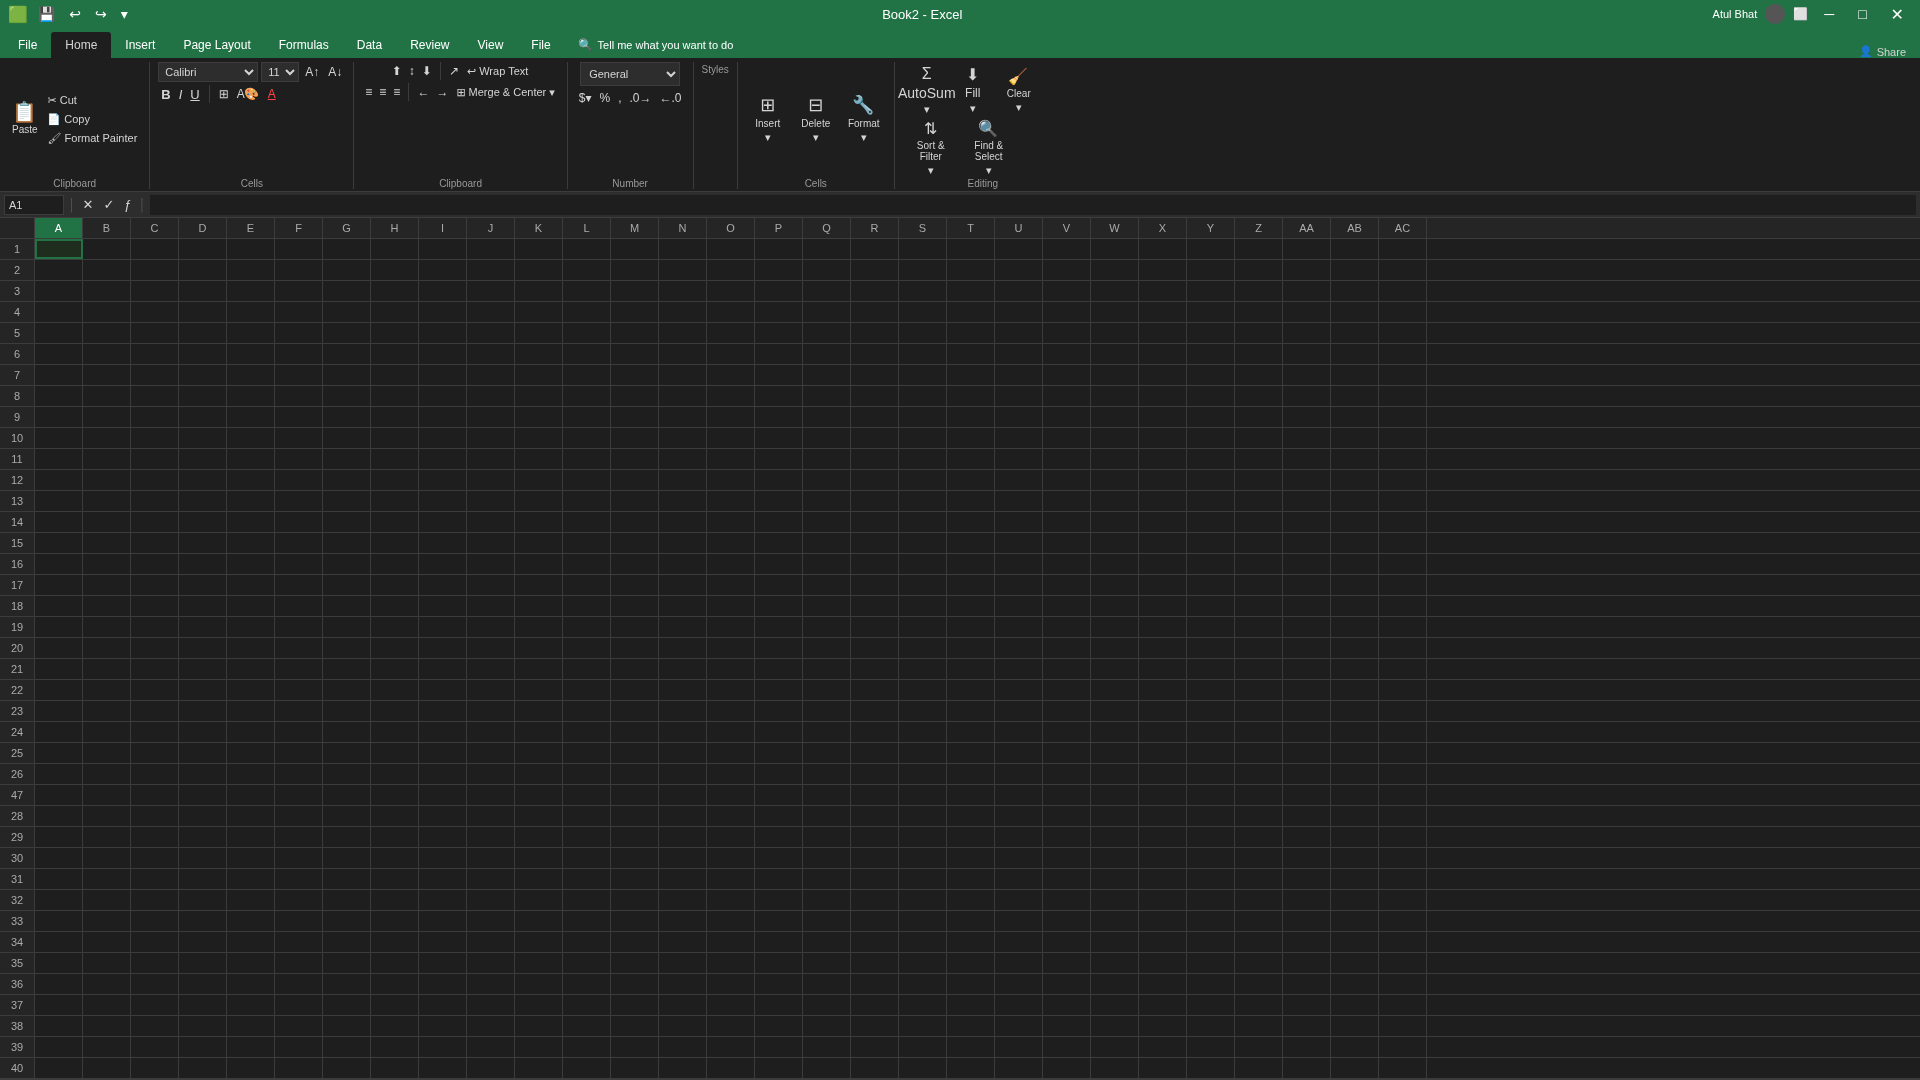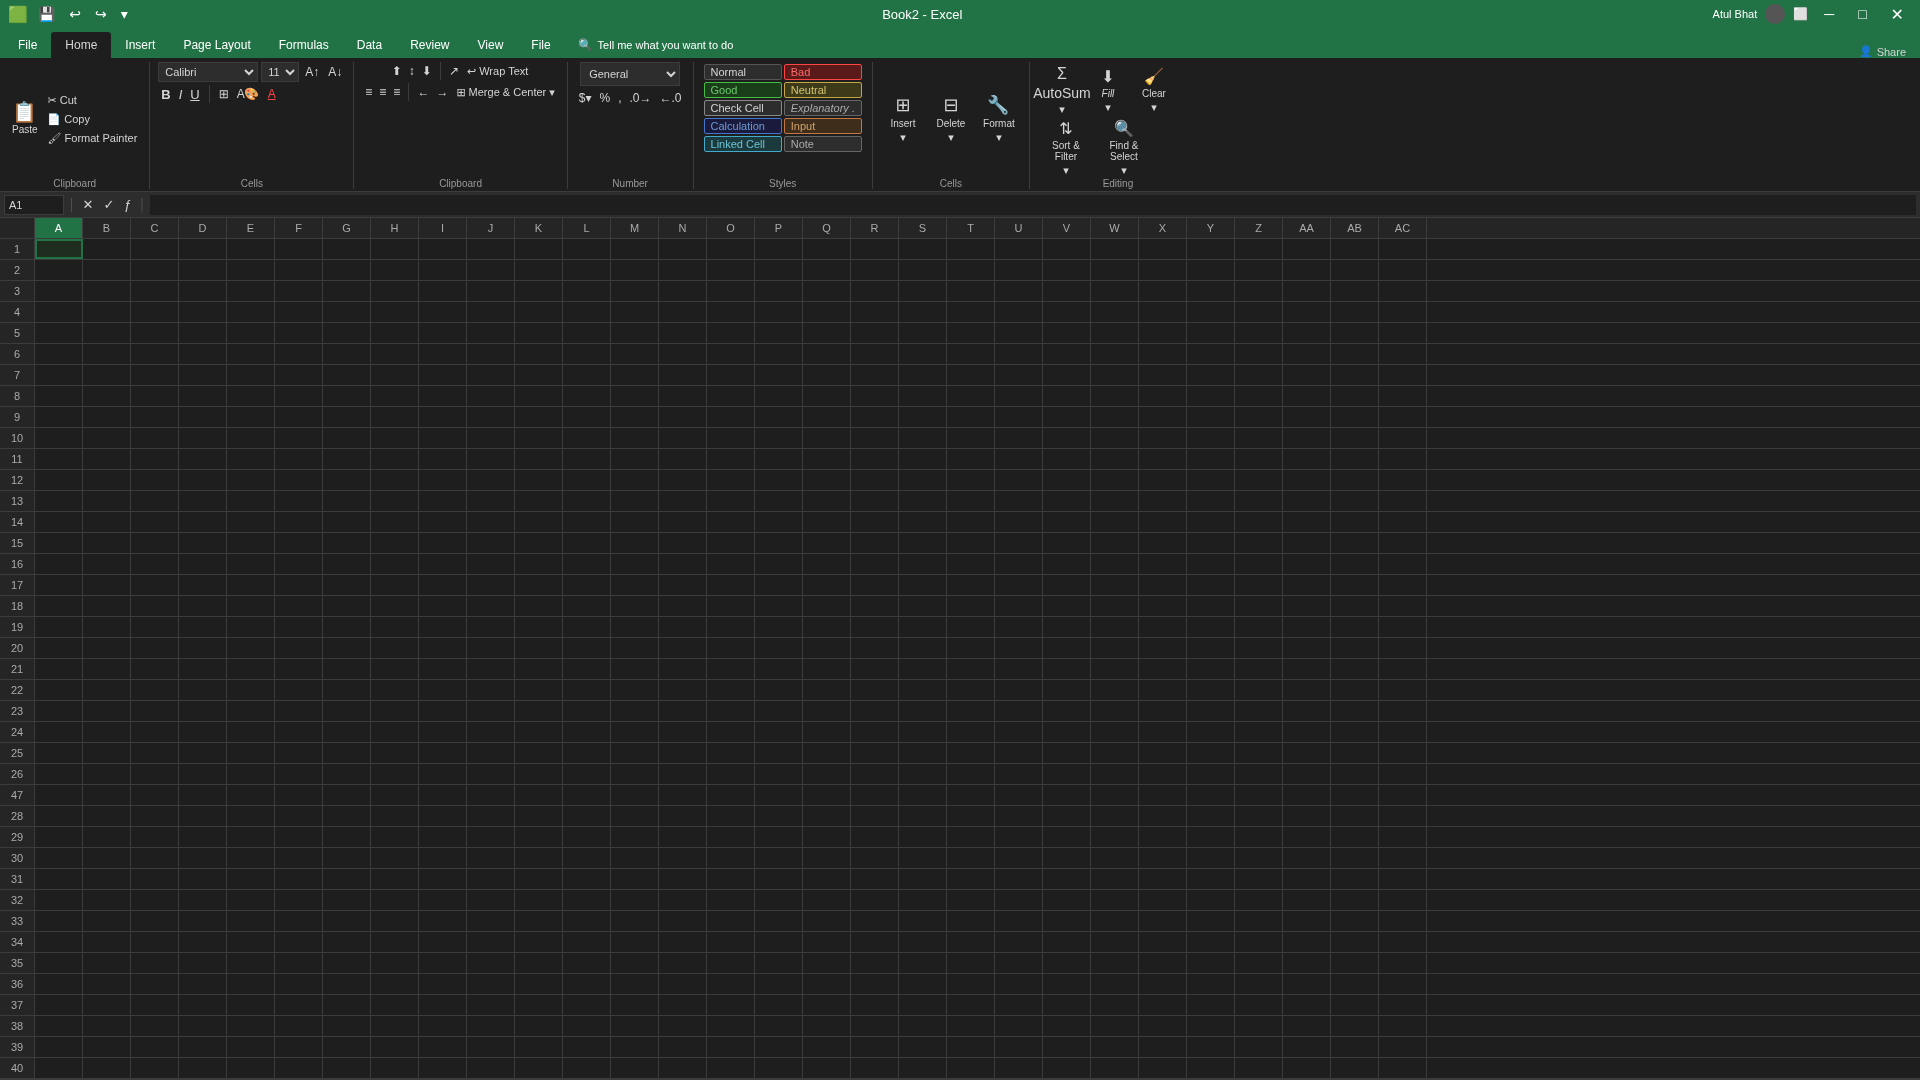--- a/index.html
+++ b/index.html
@@ -503,34 +503,20 @@
         <button class="align-btn">%</button>
         <button class="align-btn">,</button>
         <button class="align-btn">.0→</button>
         <button class="align-btn">←.0</button>
       </div>
     </div>
     <div class="ribbon-group-label">Number</div>
   </div>
 
   <div class="ribbon-group">
-    <div class="ribbon-group-content" style="flex-direction:column;">
-      <div class="styles-grid">
-        <span class="style-cell style-normal">Normal</span>
-        <span class="style-cell style-bad">Bad</span>
-        <span class="style-cell style-good">Good</span>
-        <span class="style-cell style-neutral">Neutral</span>
-        <span class="style-cell style-check">Check Cell</span>
-        <span class="style-cell style-explanatory">Explanatory .</span>
-        <span class="style-cell style-calculation">Calculation</span>
-        <span class="style-cell style-input">Input</span>
-        <span class="style-cell style-linked">Linked Cell</span>
-        <span class="style-cell style-note">Note</span>
-      </div>
-    </div>
     <div class="ribbon-group-label">Styles</div>
   </div>
 
   <div class="ribbon-group">
     <div class="ribbon-group-content" style="gap:4px;">
       <button class="cells-btn">
         <span style="font-size:18px;">⊞</span>
         <span style="font-size:10px;">Insert</span>
         <span>▾</span>
       </button>
@@ -550,21 +536,21 @@
 
   <div class="ribbon-group">
     <div class="ribbon-group-content" style="flex-wrap:wrap;max-width:160px;gap:2px;">
       <button class="editing-btn" style="width:48px;">
         <span style="font-size:16px;">Σ</span>
         <span style="font-size:14px;">AutoSum</span>
         <span>▾</span>
       </button>
       <button class="editing-btn" style="width:40px;">
         <span style="font-size:16px;">⬇</span>
-        <span style="font-size:10px;font-style:italic;">Fill</span>
+        <span style="font-size:12px;">Fill</span>
         <span>▾</span>
       </button>
       <button class="editing-btn" style="width:48px;">
         <span style="font-size:16px;">🧹</span>
         <span style="font-size:10px;">Clear</span>
         <span>▾</span>
       </button>
       <button class="editing-btn" style="width:56px;">
         <span style="font-size:16px;">⇅</span>
         <span style="font-size:10px;text-align:center;">Sort &amp; Filter</span>

